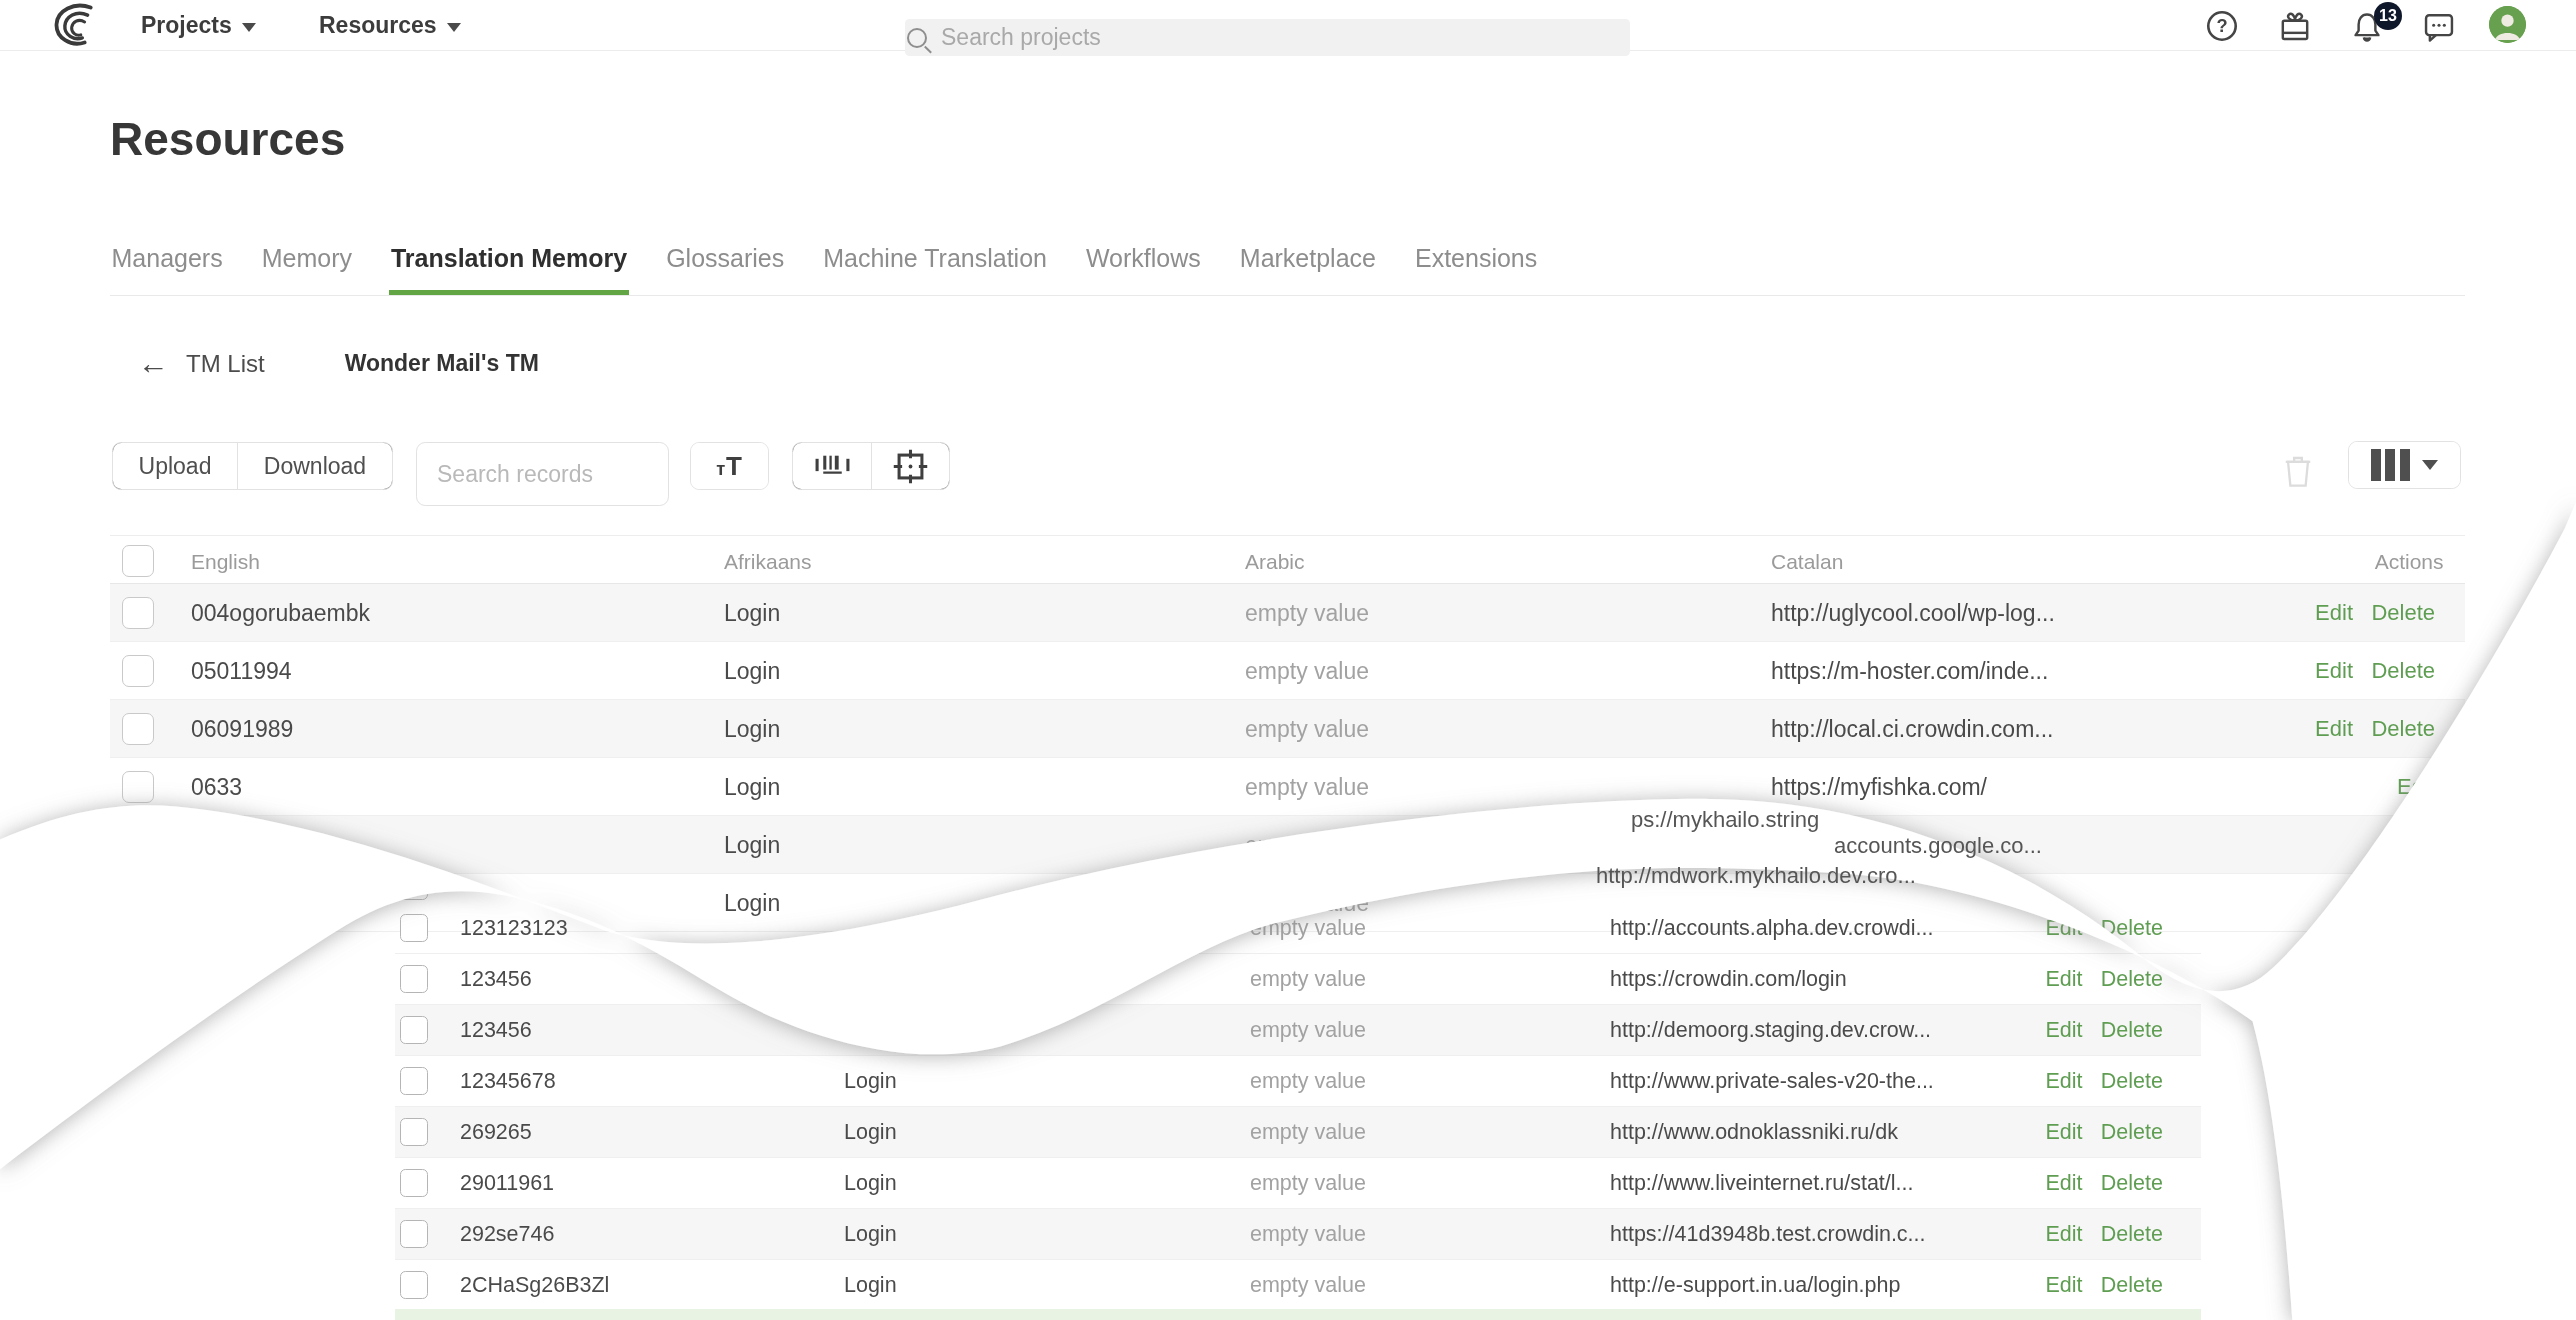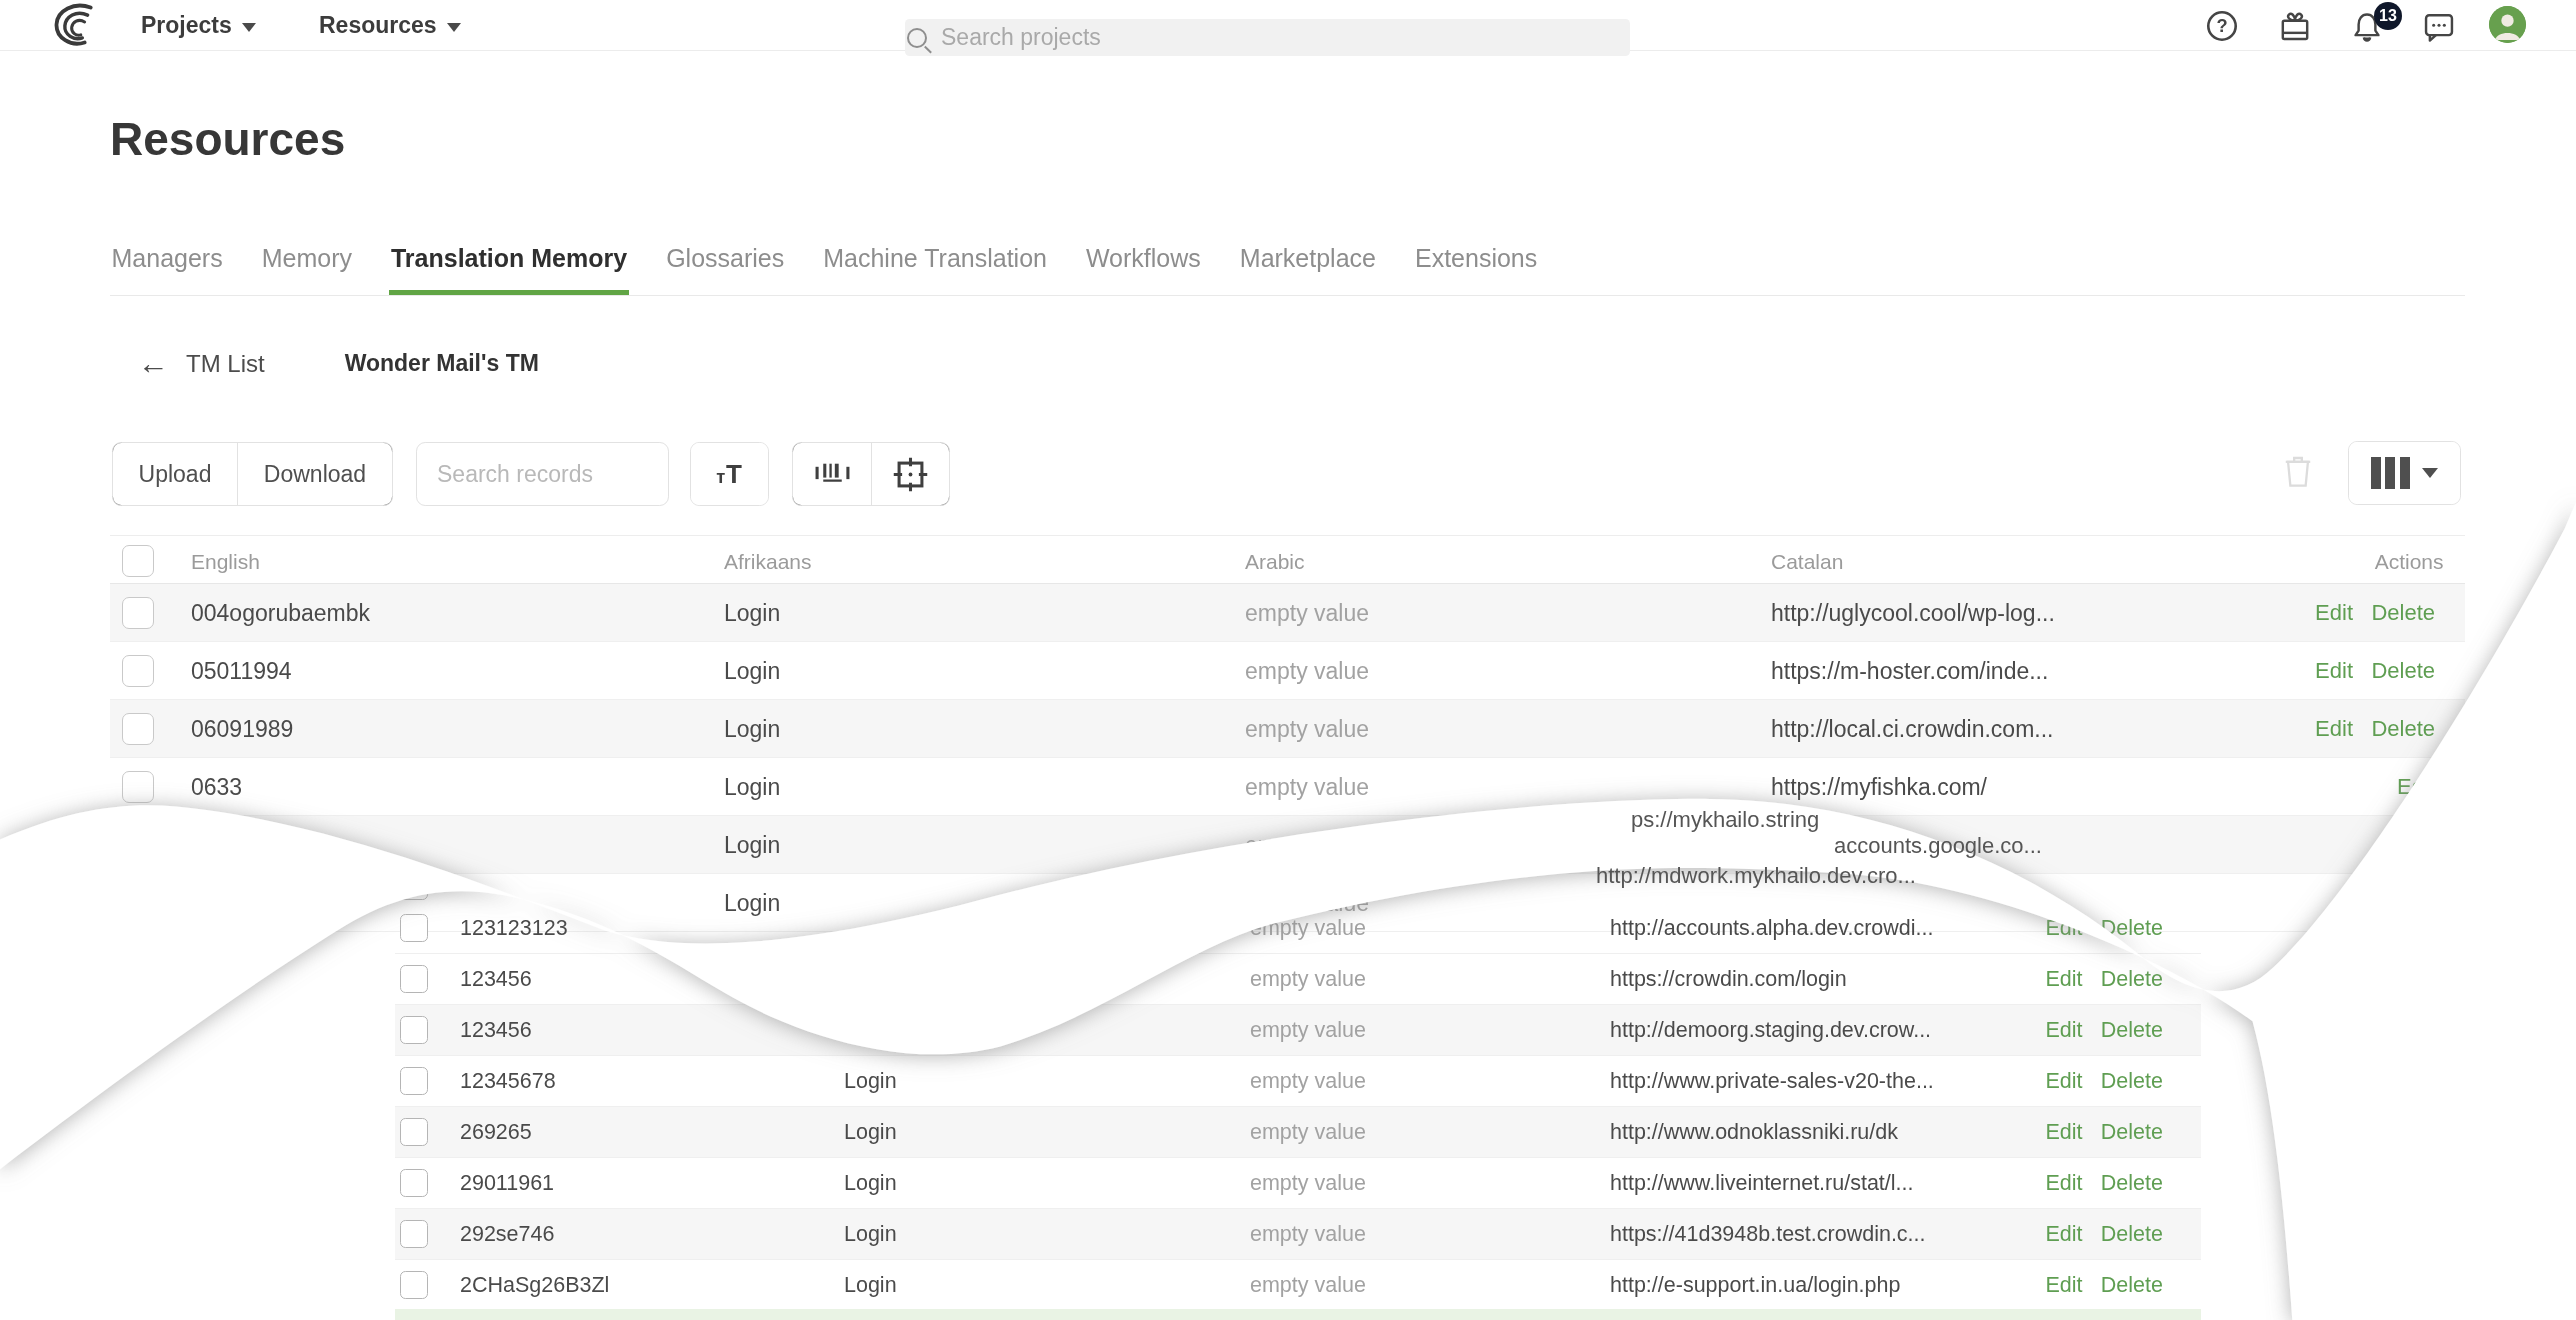--- a/index.html
+++ b/index.html
@@ -40,21 +40,21 @@
   .tab.active { color:#2f2f2f; font-weight:700; border-bottom:5.4px solid #61a545; padding-bottom:16px; }
 
   .tm-head { position:absolute; left:138px; top:342px; height:43px; display:flex; align-items:center; }
   .back-arrow { font-size:31px; color:#4c4c4c; line-height:1; cursor:pointer; }
   .back-label { font-size:24px; color:#4c4c4c; margin-left:17px; cursor:pointer; }
   .tm-title { font-size:23px; font-weight:700; color:#333; margin-left:80px; }
 
   
   .toolbar { position:absolute; left:0; top:0; }
   .btn-group { position:absolute; display:flex; border:1.5px solid #e2e2e2; border-radius:9.2px;
-    overflow:hidden; background:#404040; height:64px; }
+    overflow:hidden; background:#404040; height:48px; }
   .tb-btn { display:flex; align-items:center; justify-content:center; font-size:23px; color:#4f4f4f;
     cursor:pointer; background:#fff; }
   .tb-btn + .tb-btn { border-left:1.5px solid #e2e2e2; }
   #grp-updown { left:112px; top:442px; }
   #btn-upload { width:124px; } #btn-download { width:155px; }
   .tb-search { position:absolute; left:416px; top:442px; width:253px; height:64px; border:1.5px solid #e2e2e2;
     border-radius:9.2px; padding:0 20px; font-size:23px; color:#555; outline:none; font-family:inherit; background:#fff; }
   .tb-search::placeholder { color:#b9b9b9; }
   #btn-case { left:690px; top:442px; } #btn-case .tb-btn { width:77px; }
   #grp-icons { left:792px; top:442px; } #grp-icons .tb-btn { width:78px; }

